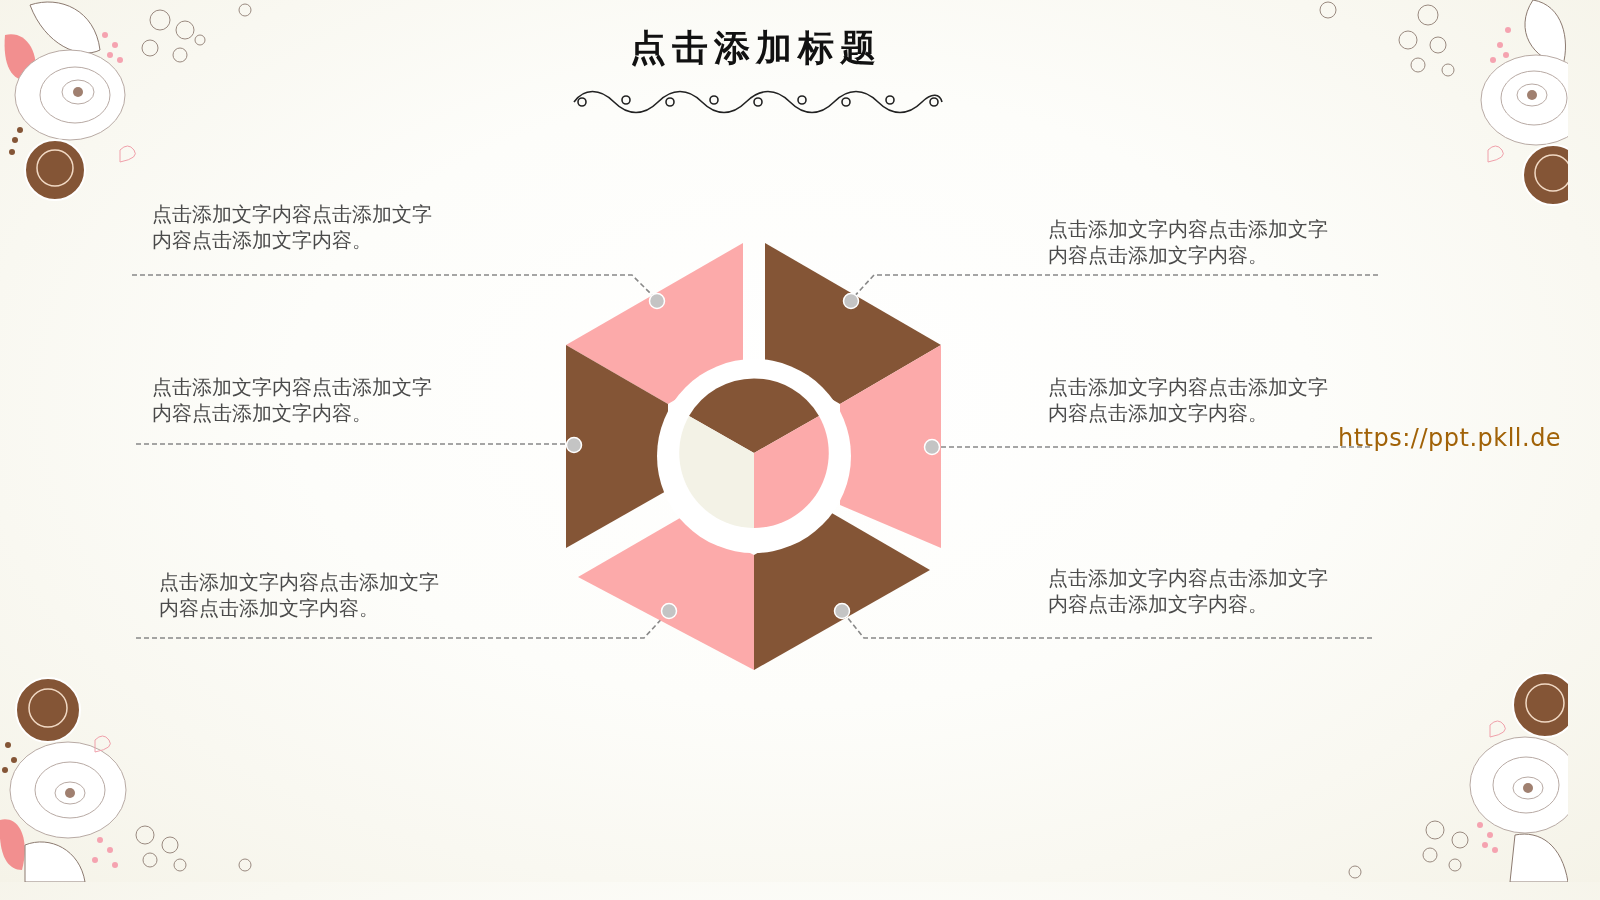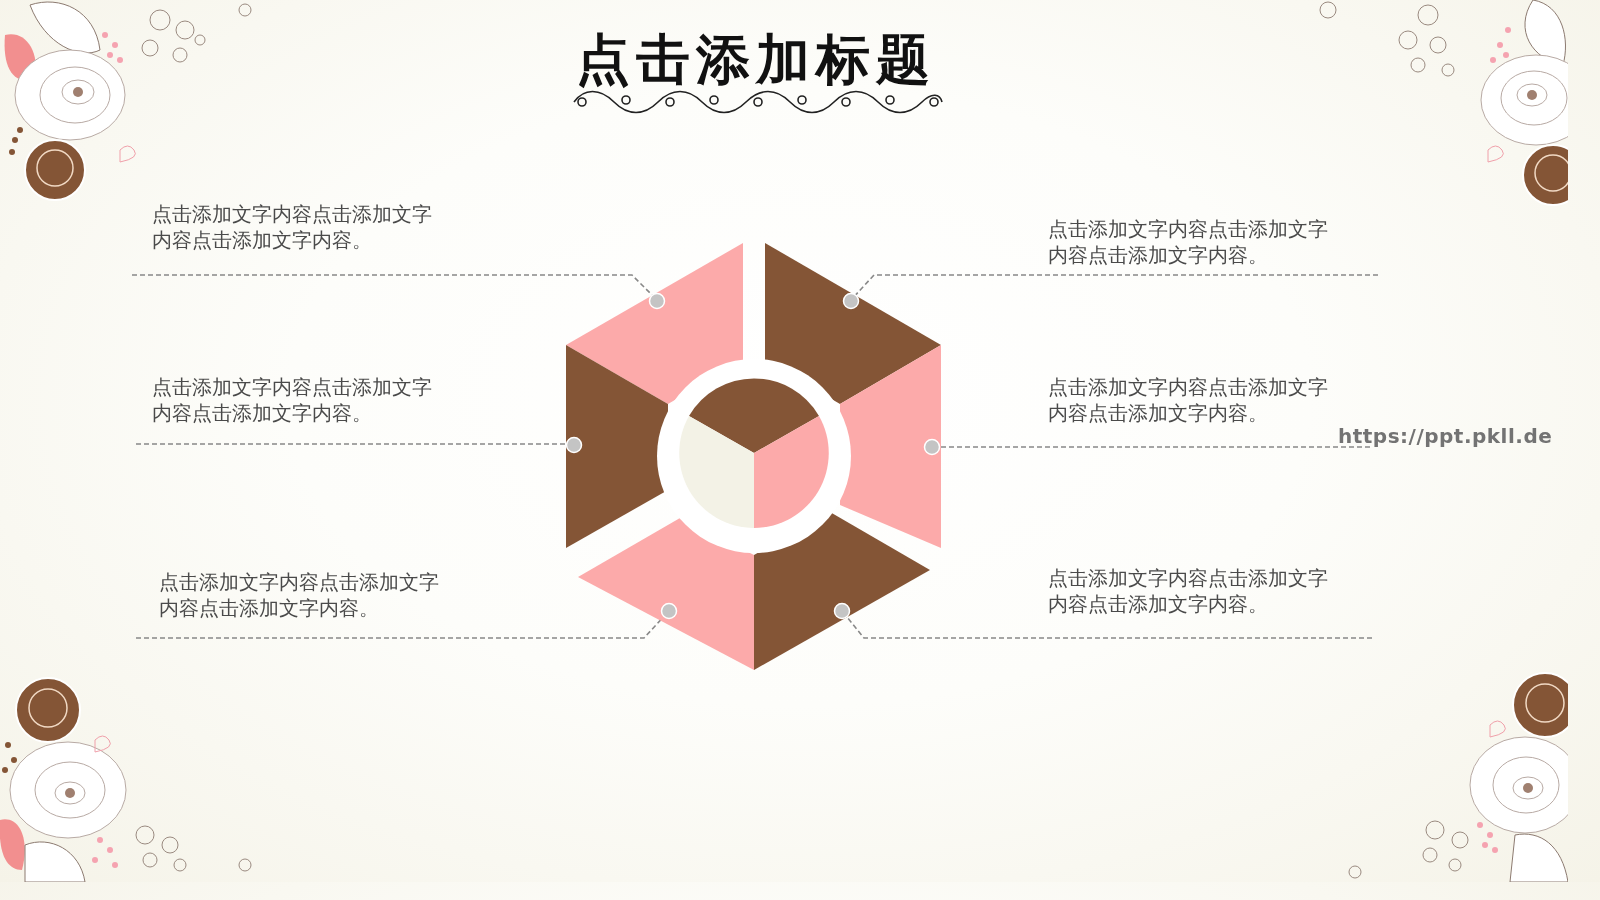--- a/index.html
+++ b/index.html
@@ -3,33 +3,33 @@
 <meta charset="utf-8">
 <style>
   html, body { margin: 0; padding: 0; }
   body {
     width: 1568px; height: 882px; overflow: hidden; position: relative;
     background: radial-gradient(ellipse at 50% 45%, #ffffff 0%, #fdfdfa 45%, #f5f3e8 100%);
     font-family: "DejaVu Sans", "Liberation Sans", sans-serif;
   }
   .title {
     position: absolute; left: 0; width: 1512px; top: 24px; text-align: center;
-    font-size: 54px; font-weight: bold; color: #111; letter-spacing: 6px;
+    font-size: 36px; font-weight: bold; color: #111; letter-spacing: 6px;
     font-family: "DejaVu Sans", sans-serif;
   }
   .title-ornament { position: absolute; left: 570px; top: 86px; }
   .text-block {
     position: absolute; width: 330px; font-size: 20px; line-height: 26px; color: #4a4a4a;
     font-family: "DejaVu Sans", sans-serif;
   }
   .diagram { position: absolute; left: 0; top: 0; }
   .corner { position: absolute; }
   .watermark {
-    position: absolute; left: 1338px; top: 424px; font-size: 20px; color: #737373;
-    font-family: "DejaVu Sans", sans-serif; letter-spacing: 0.5px; font-weight: bold;
+    position: absolute; left: 1338px; top: 424px; font-size: 24px; color: #a16207;
+    font-family: "DejaVu Sans", sans-serif; letter-spacing: 0.5px;
   }
 </style>
 </head>
 <body>
 
 <div class="title">点击添加标题</div>
 
 <svg class="title-ornament" width="376" height="30" viewBox="0 0 376 30">
   <g fill="none" stroke="#222" stroke-width="1.6">
     <path d="M4 16 C 14 2, 30 2, 44 16 C 58 30, 74 30, 88 16 C 102 2, 118 2, 132 16 C 146 30, 162 30, 176 16 C 190 2, 206 2, 220 16 C 234 30, 250 30, 264 16 C 278 2, 294 2, 308 16 C 322 30, 338 30, 352 16 C 362 6, 370 8, 372 16"></path>

